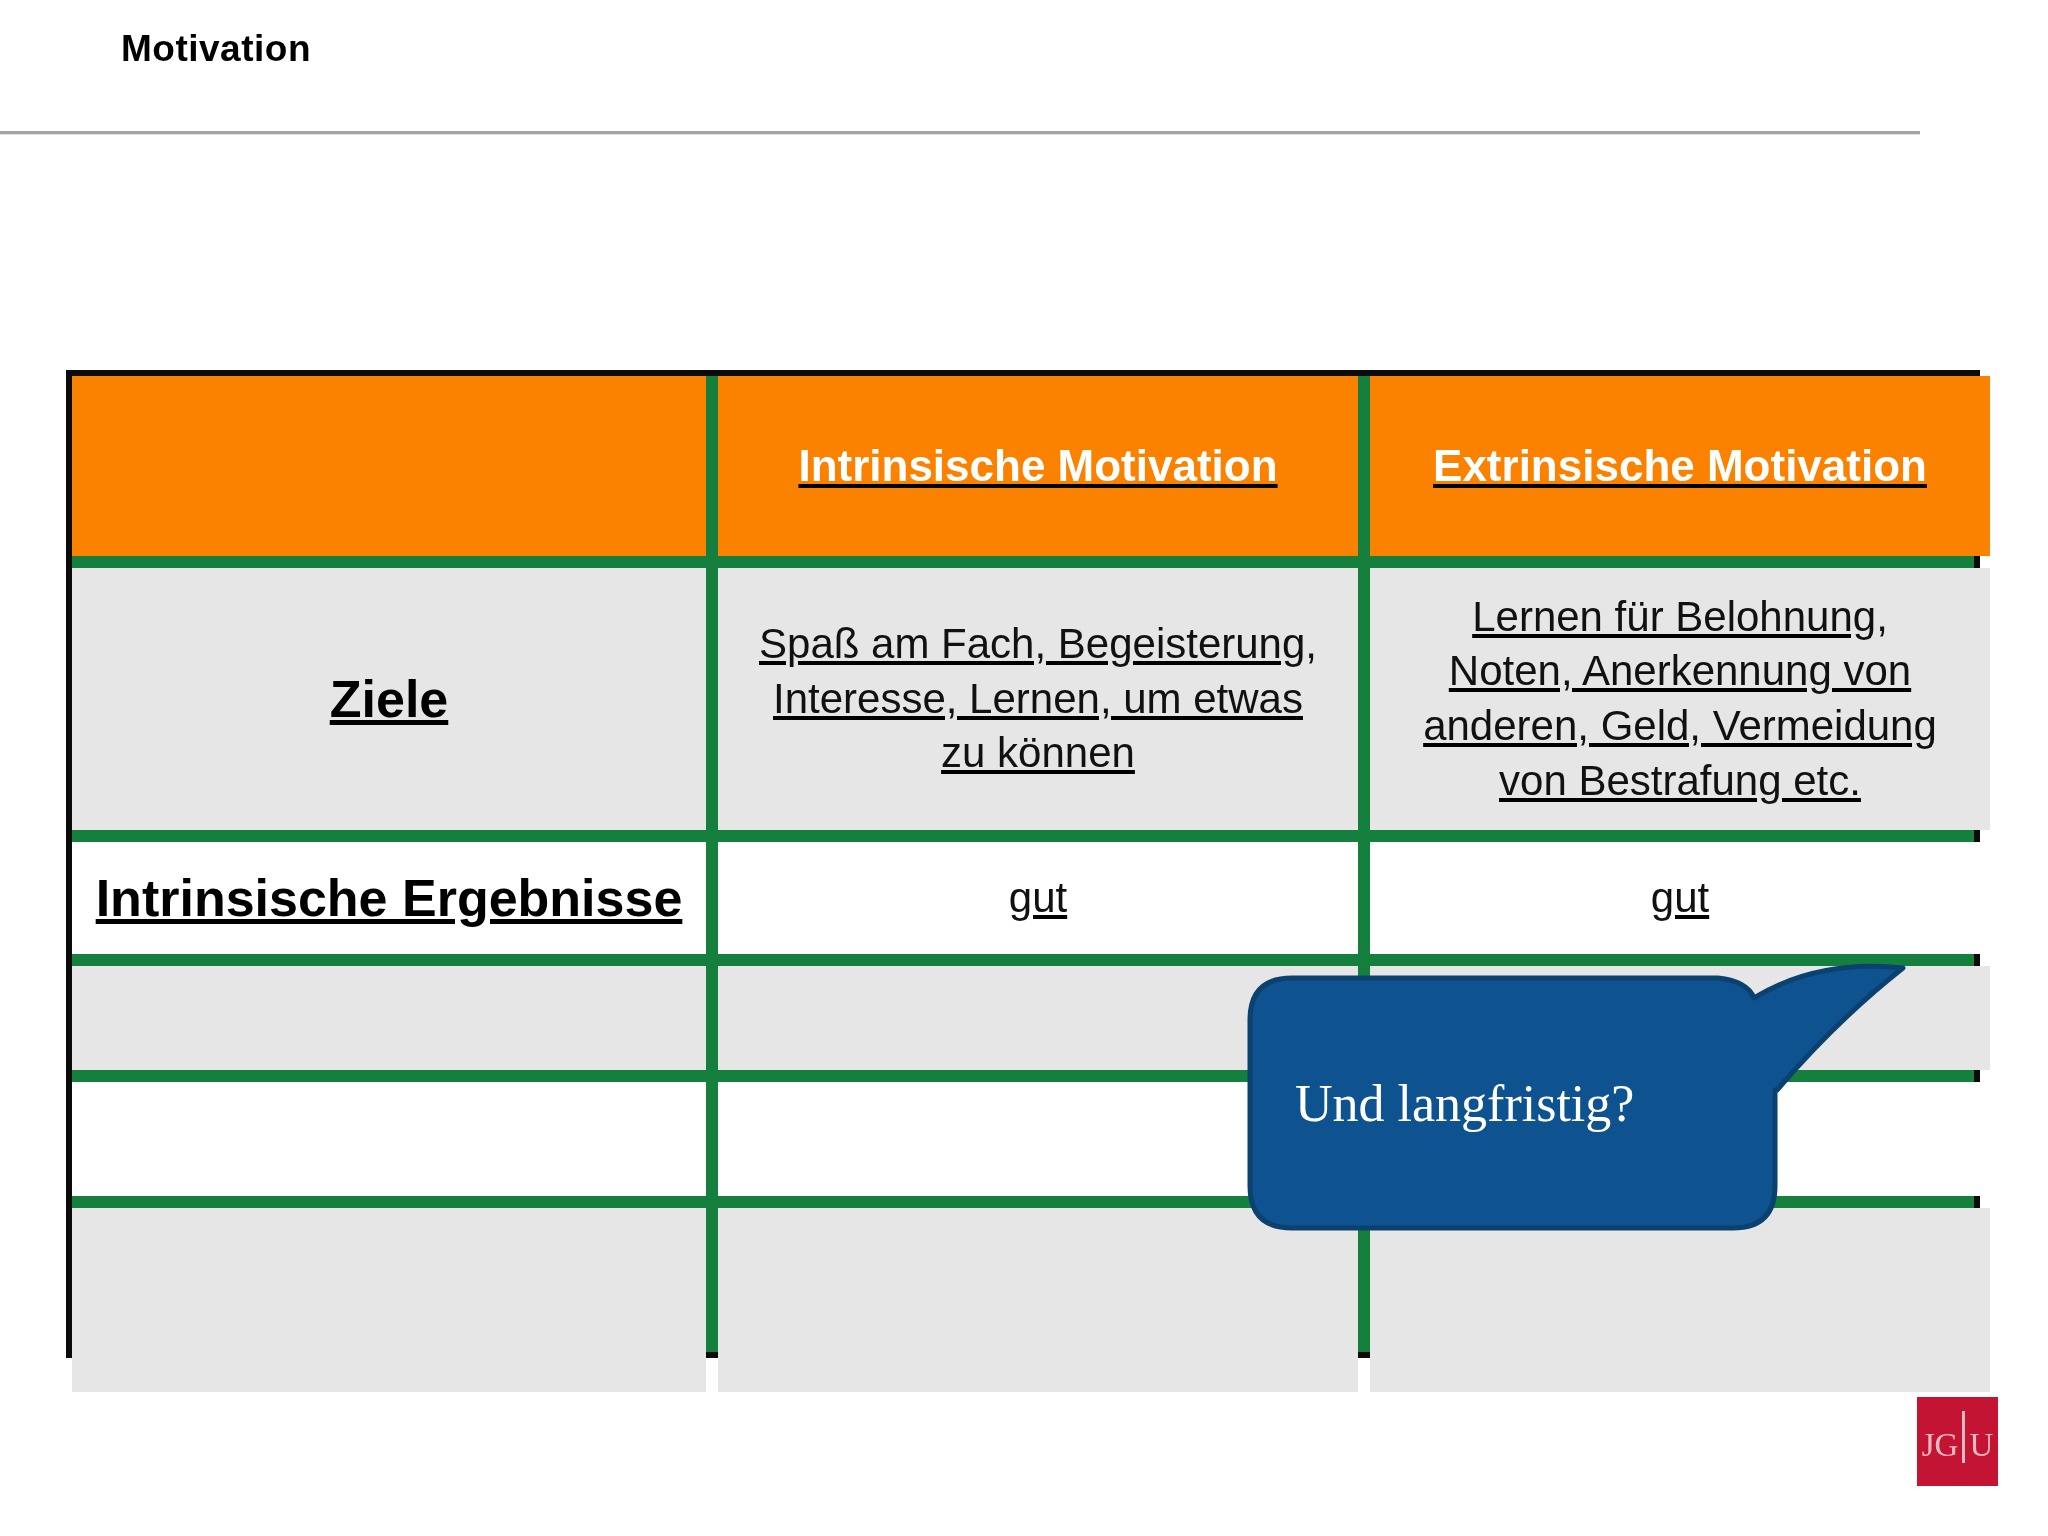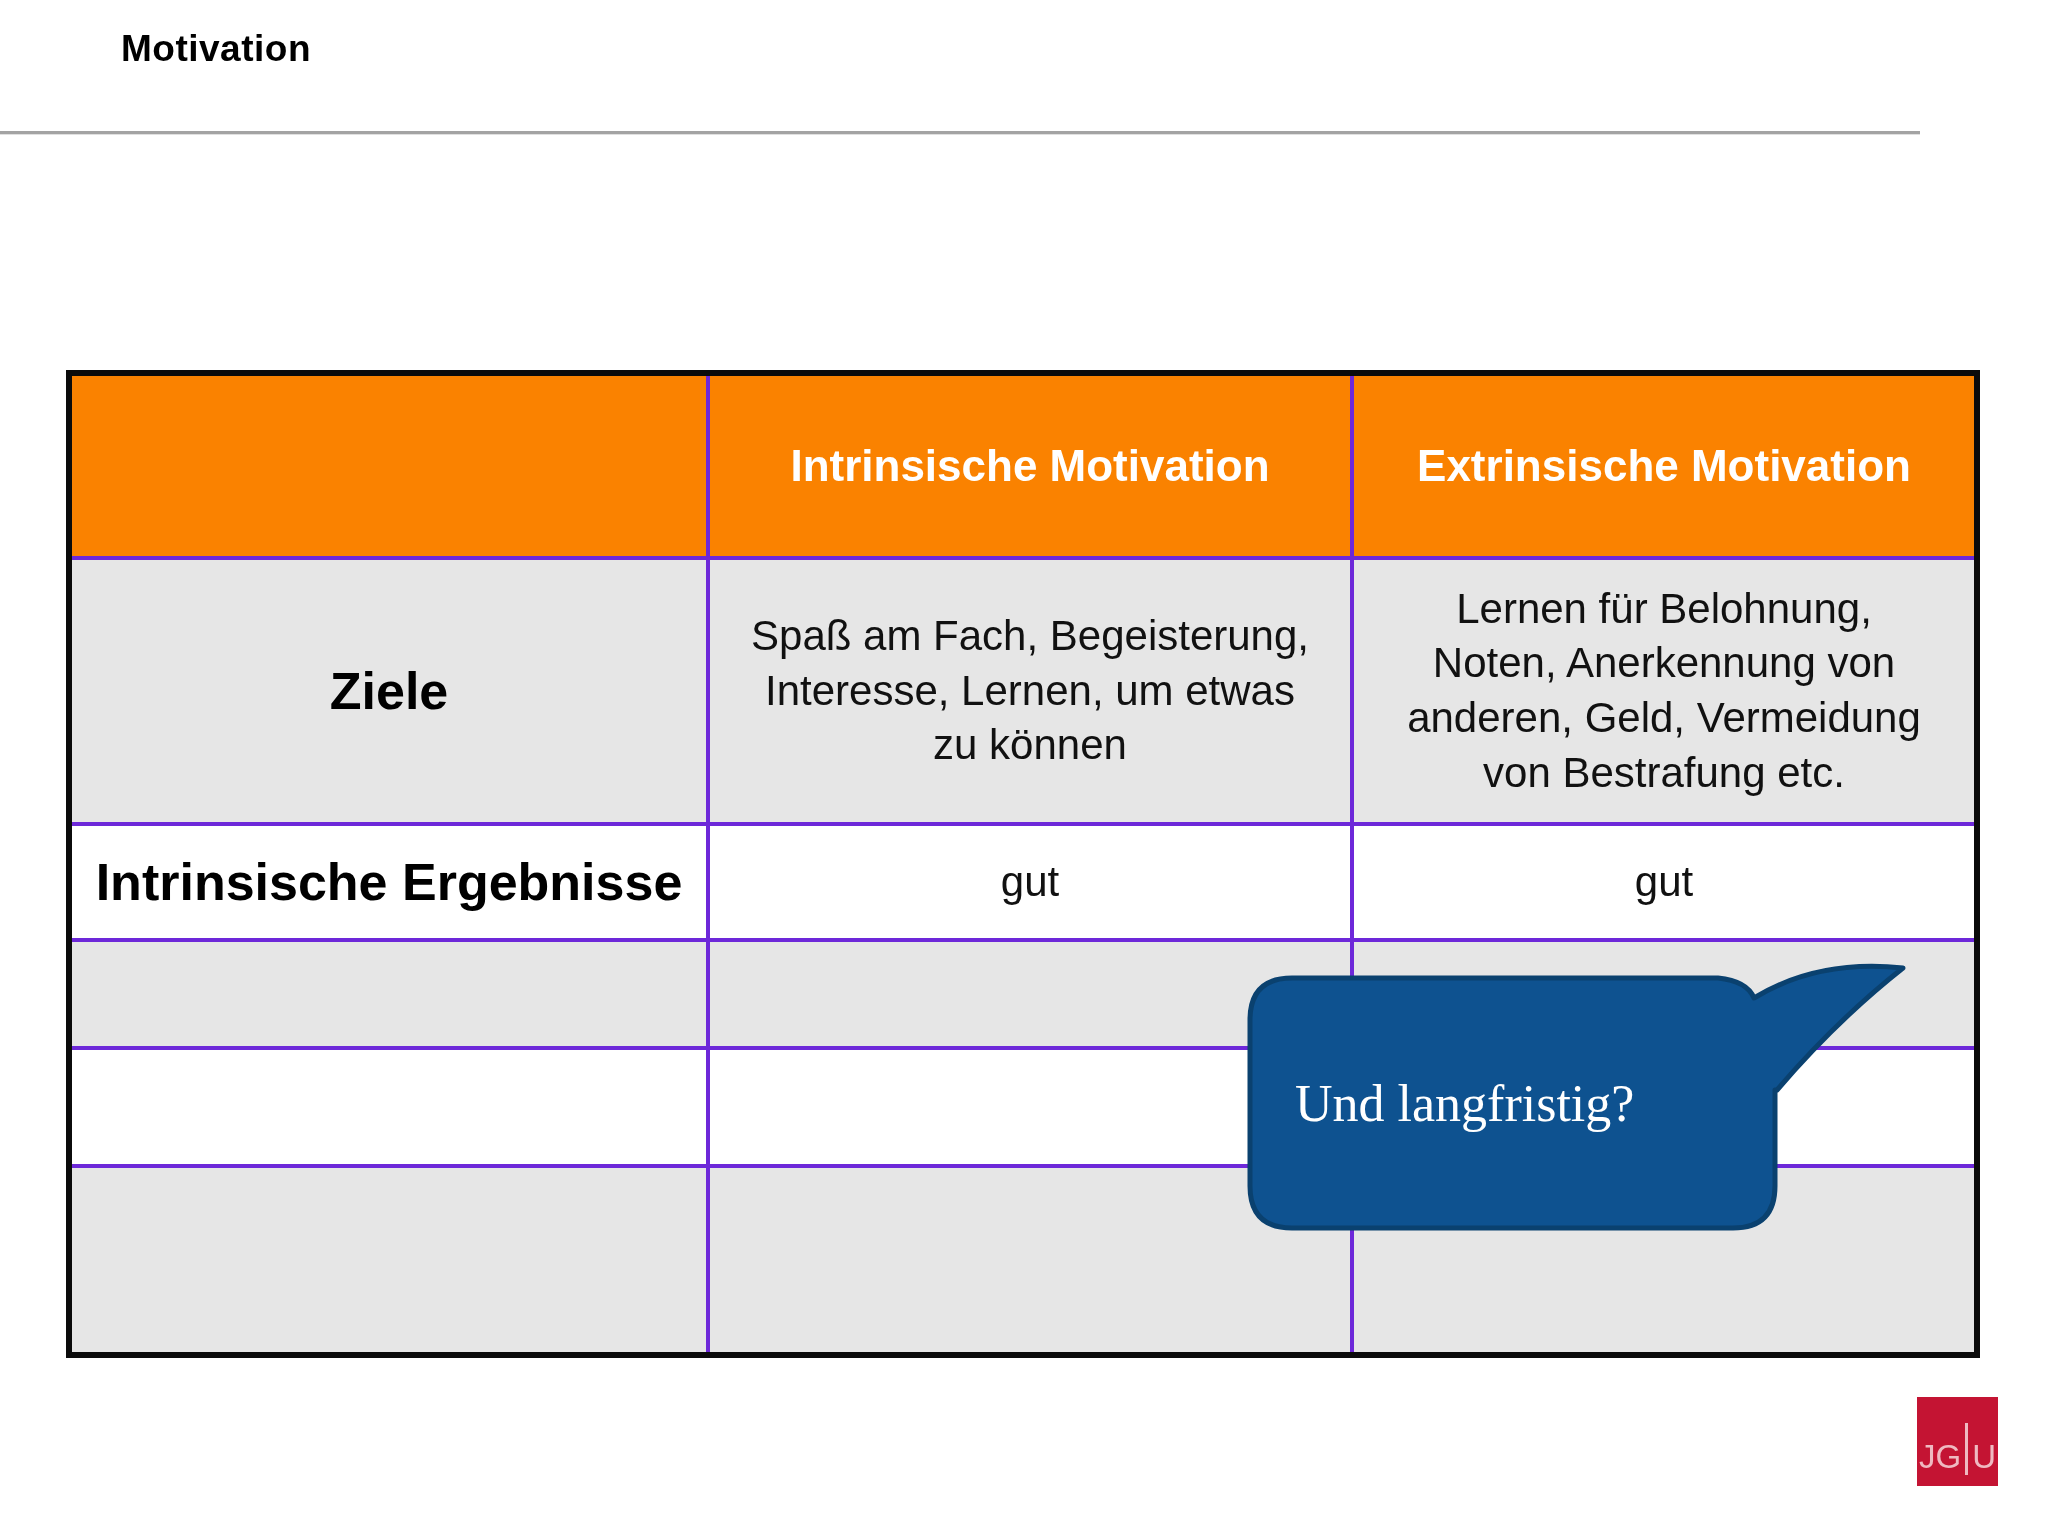--- a/index.html
+++ b/index.html
@@ -12,25 +12,26 @@
     position:absolute;left:81px;top:28px;
     font-size:37px;font-weight:bold;color:#000;letter-spacing:0.5px;margin-left:40px;
   }
   .title-rule{
     position:absolute;left:0;top:131px;width:1920px;height:3px;
     background:#a3a3a3;border-bottom:1px solid #e0e0e0;
   }
   
   .motivation-table{
     position:absolute;left:66px;top:370px;width:1914px;height:988px;
-    box-sizing:border-box;border:6px solid #0b0b0b;background:#6d28d9;
+    box-sizing:border-box;border:6px solid #0b0b0b;background:#15803d;
     display:grid;
     grid-template-columns:634px 640px 620px;
     grid-template-rows:180px 262px 112px 104px 114px 184px;
-    gap:4px;
+    gap:12px;
+    text-decoration:underline;
   }
   .cell{
     display:flex;align-items:center;justify-content:center;
     text-align:center;box-sizing:border-box;padding:8px 14px;
   }
   .orange{background:#fa8200;}
   .gray{background:#e6e6e6;}
   .whitebg{background:#ffffff;}
   .hdr-text{color:#ffffff;font-size:44px;font-weight:bold;}
   .row-label{color:#000;font-size:52px;font-weight:bold;}
@@ -41,22 +42,22 @@
   .callout-svg{position:absolute;left:1240px;top:950px;width:680px;height:300px;}
   .callout-text{
     position:absolute;left:1250px;top:978px;width:525px;height:250px;
     display:flex;align-items:center;box-sizing:border-box;padding-left:45px;
     color:#ffffff;font-size:52px;font-family:"Liberation Serif",serif;
   }
   
   .jgu-logo{
     position:absolute;left:1917px;top:1397px;width:81px;height:89px;
     background:#c41433;display:flex;align-items:flex-end;justify-content:center;
-    box-sizing:border-box;padding-bottom:16px;
-    font-family:Liberation Sans, sans-serif;color:#efb9c1;
+    box-sizing:border-box;padding-bottom:28px;
+    font-family:Liberation Serif, serif;color:#efb9c1;
   }
   .jgu-logo .letters{font-size:33px;line-height:0.8;}
   .jgu-logo .bar{width:3px;height:52px;background:#efb9c1;margin:0 4px -5px 4px;}
 </style>
 </head>
 <body>
 
 <div class="slide-title">Motivation</div>
 <div class="title-rule"></div>
 

